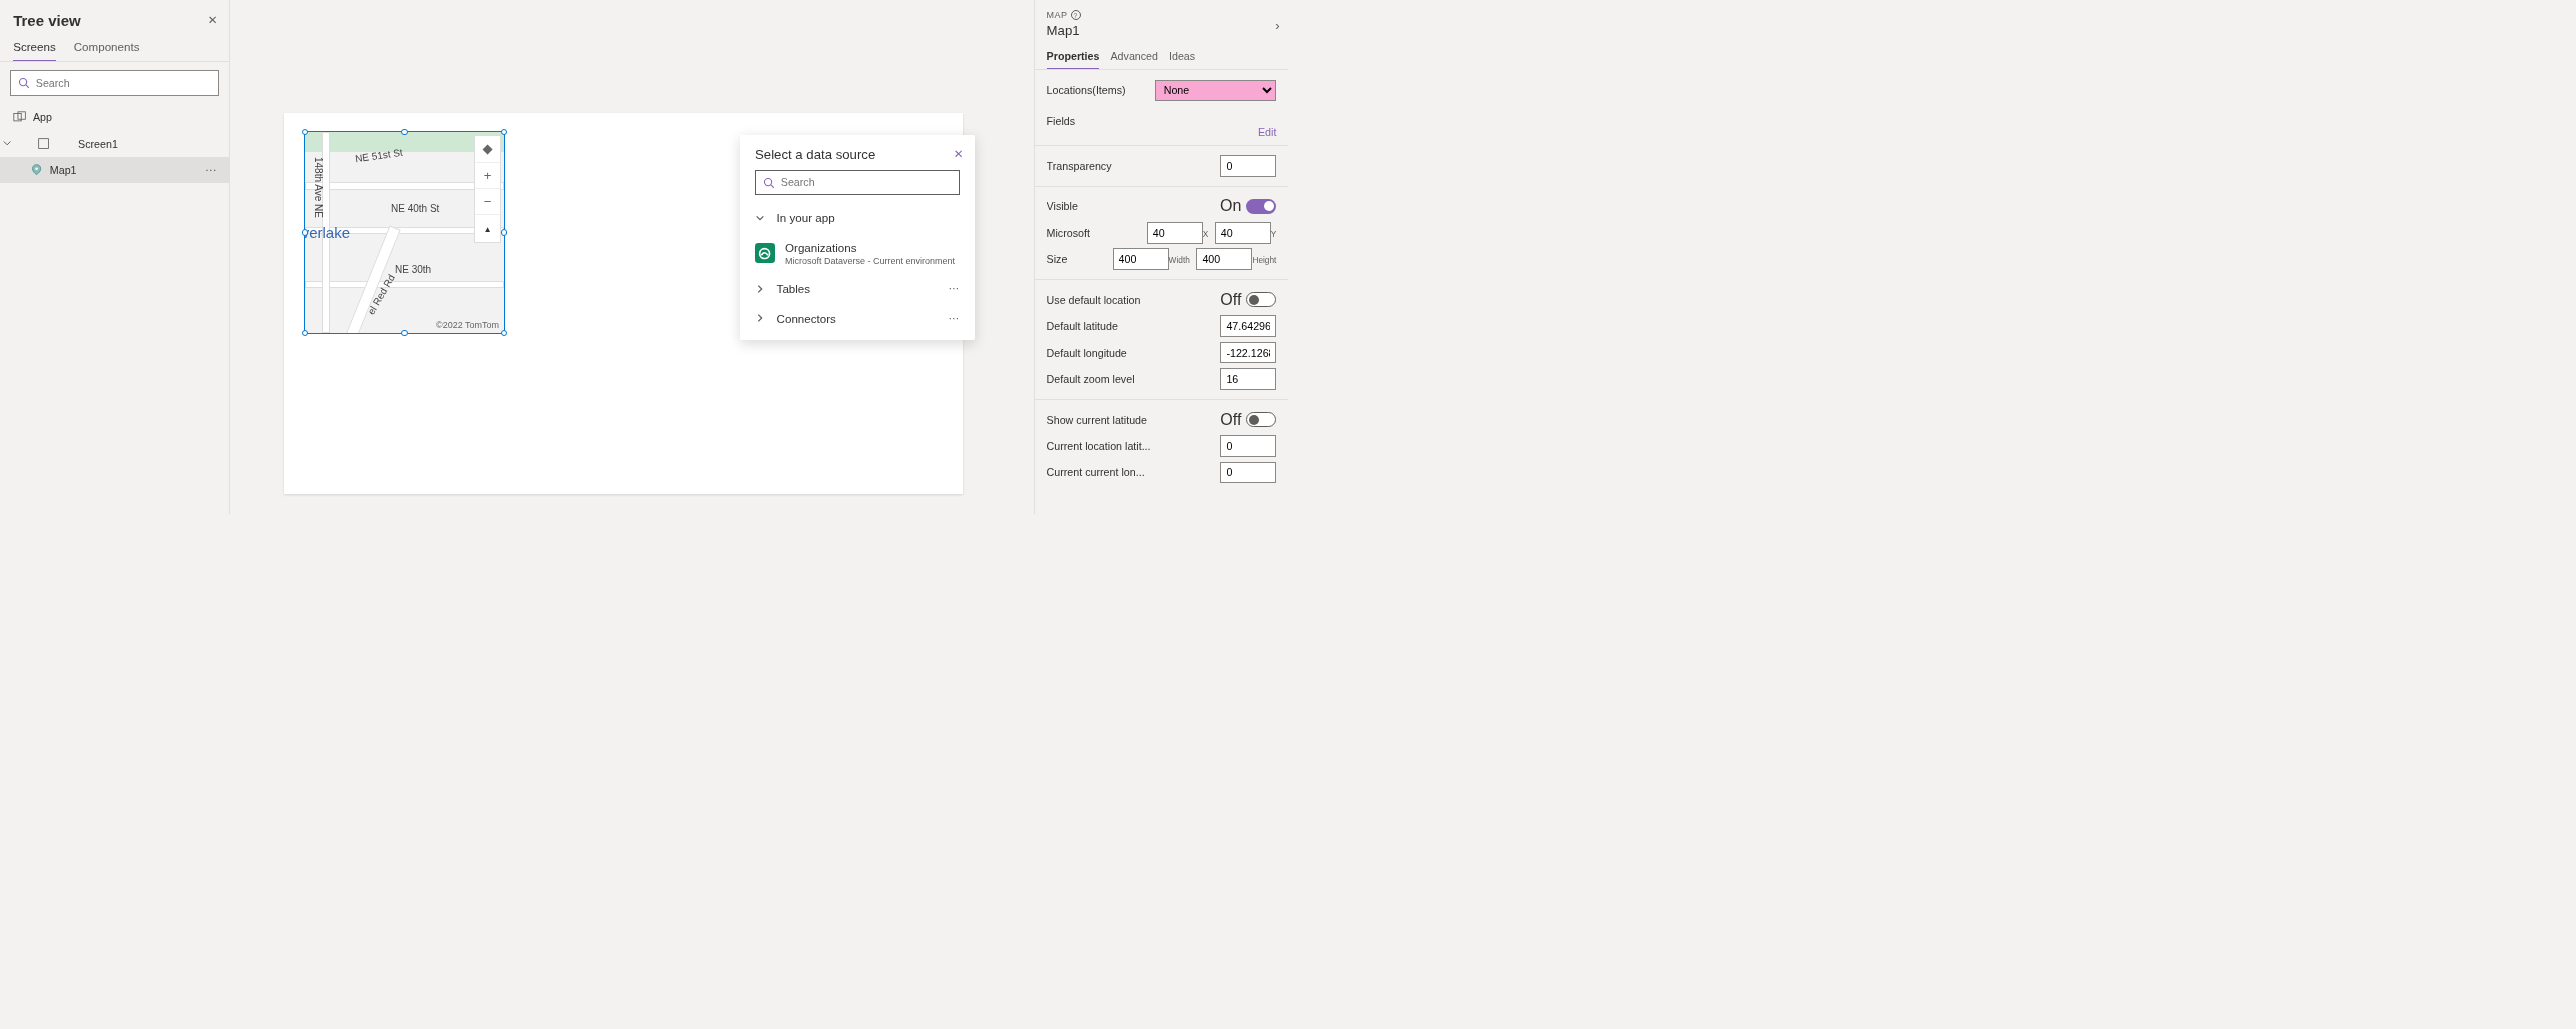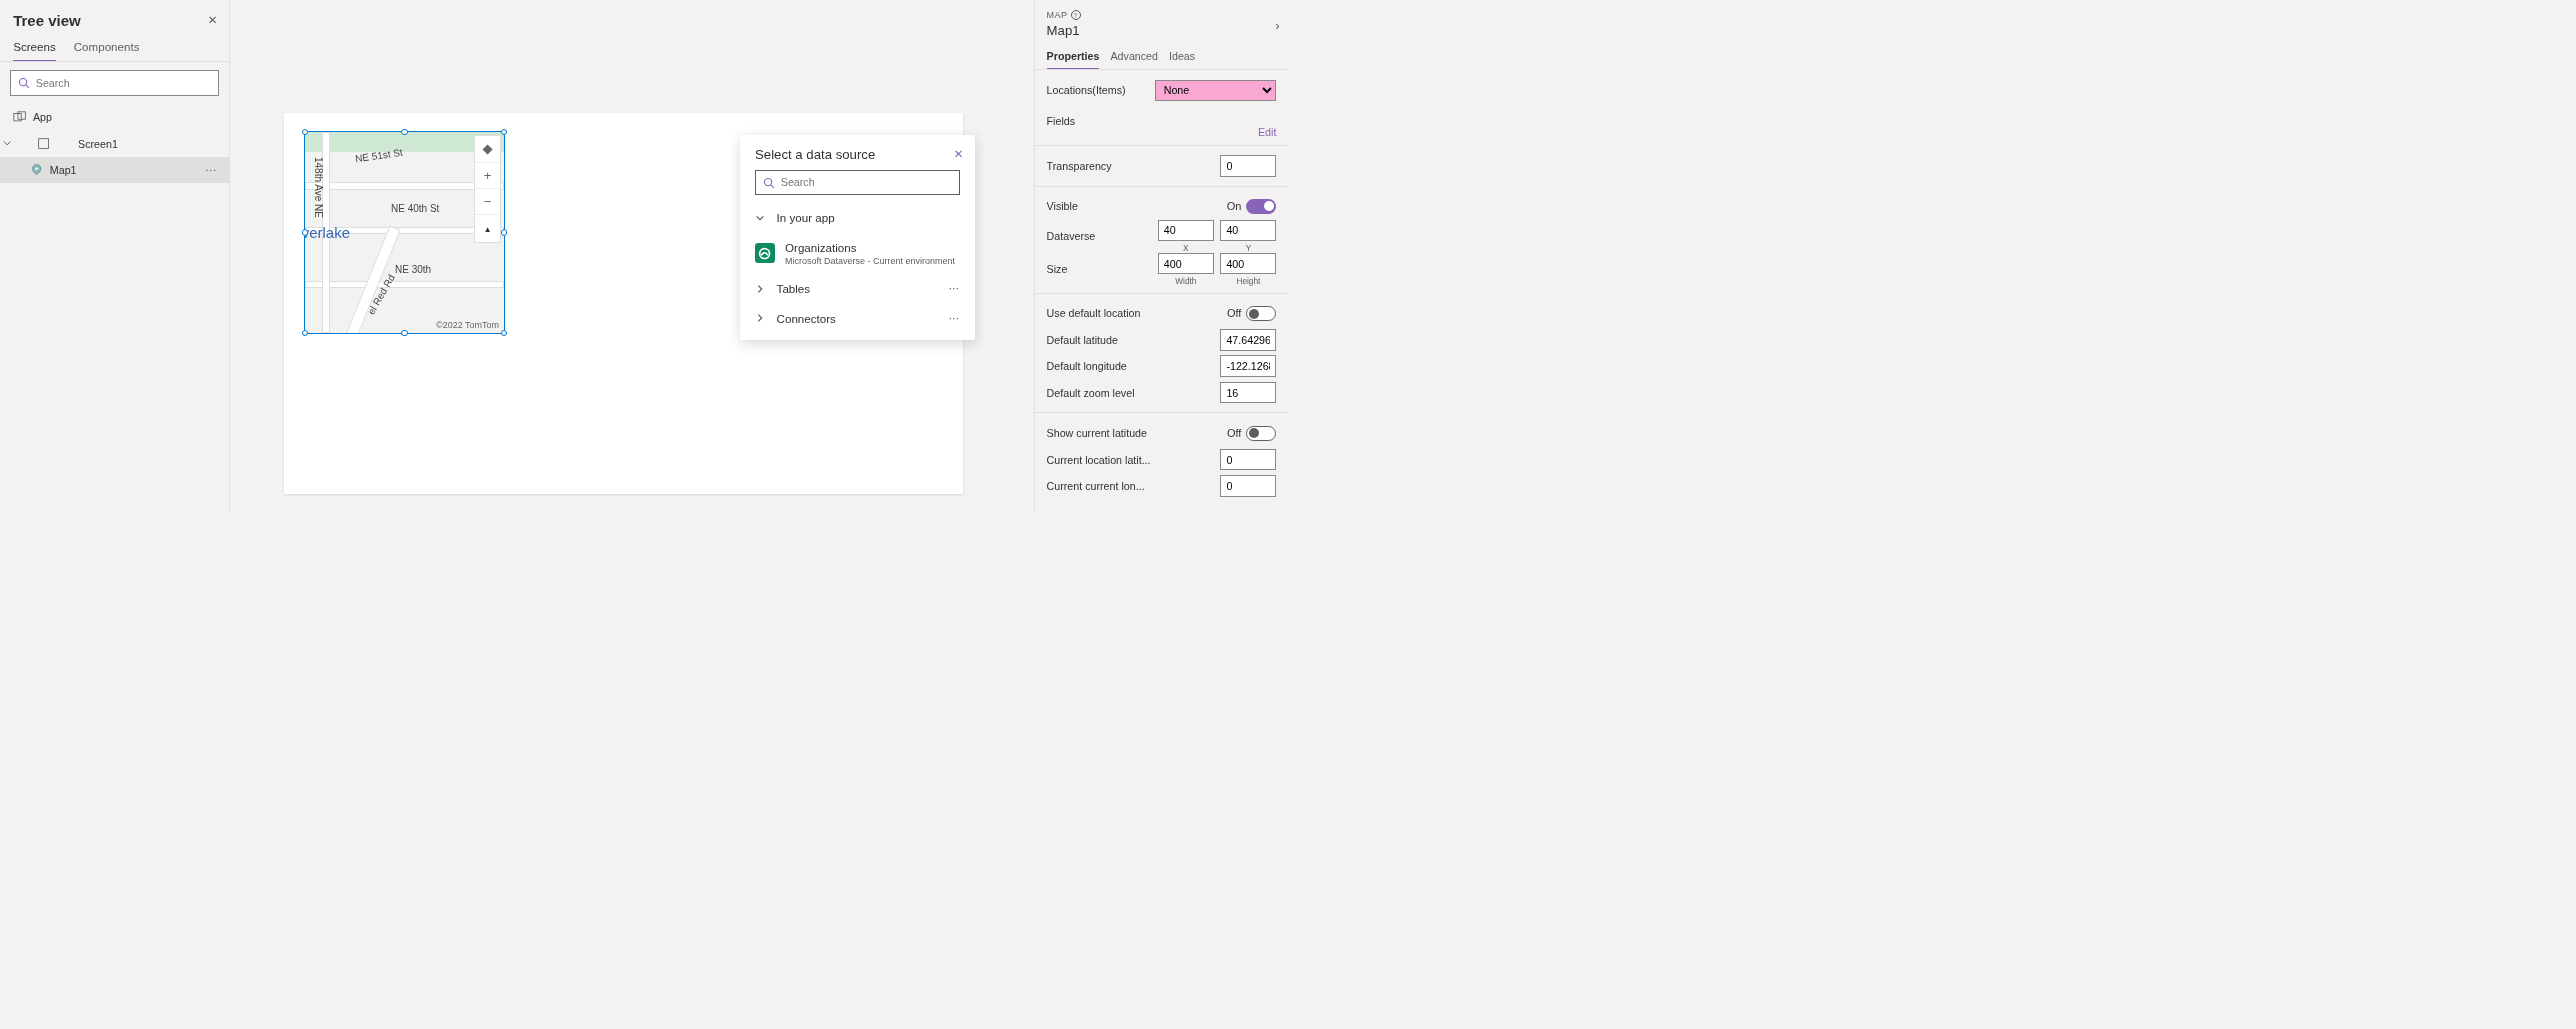--- a/index.html
+++ b/index.html
@@ -65,24 +65,24 @@
   .props-tabs { display: flex; gap: 11px; padding: 8.3px 11.6px 0 11.6px; border-bottom: 0.8px solid #e1dfdd; }
   .props-tab { font-size: 10.7px; padding-bottom: 6.6px; color: #605e5c; cursor: pointer; }
   .props-tab.active { border-bottom: 1.7px solid #8764b8; color: #323130; font-weight: 600; }
   .prop-group { padding: 6.6px 11.6px; border-bottom: 0.8px solid #e1dfdd; }
   .prop-row { display: flex; align-items: center; justify-content: space-between; min-height: 26.4px; font-size: 10.7px; }
   .prop-row .plabel { color: #323130; white-space: nowrap; overflow: hidden; text-overflow: ellipsis; max-width: 116px; }
   .prop-row input[type=text] { width: 56px; height: 21.5px; border: 0.8px solid #8a8886; padding: 0 5px; font-size: 10.7px; }
   .prop-row select { width: 121px; height: 21.5px; border: 0.8px solid #8a8886; background: #f9a8d4; font-size: 10.7px; padding: 0 3.3px; }
   .prop-row .link { color: #8764b8; cursor: pointer; margin-top: 23px; }
   .dual { display: flex; gap: 6.6px; }
-  .dual-col { display: flex; flex-direction: column; align-items: center; }
+  .dual-col { display: flex; flex-direction: row; align-items: center; }
   .dual-col .sub { font-size: 8.3px; color: #605e5c; margin-top: 1.7px; }
   .toggle { display: inline-flex; align-items: center; gap: 5px; }
-  .toggle .tlabel { font-size: 11px; }
+  .toggle .tlabel { font-size: 16px; }
   .switch { width: 30px; height: 15px; border-radius: 7.4px; position: relative; cursor: pointer; }
   .switch.on { background: #8764b8; }
   .switch.off { background: #fff; border: 0.8px solid #605e5c; }
   .knob { width: 10px; height: 10px; border-radius: 50%; background: #fff; position: absolute; top: 2.5px; }
   .switch.on .knob { right: 2.5px; }
   .switch.off .knob { left: 1.7px; top: 1.7px; background: #605e5c; }
 </style>
 </head>
 <body>
 
@@ -246,21 +246,21 @@
     <div class="prop-row">
       <span class="plabel">Visible</span>
       <div class="toggle">
         <span class="tlabel">On</span>
         <div class="switch on">
             <div class="knob"></div>
           </div>
       </div>
     </div>
     <div class="prop-row">
-      <span class="plabel">Dataverse</span>
+      <span class="plabel">Microsoft</span>
       <div class="dual">
         <div class="dual-col">
             <input type="text" value="40" style="">
             <span class="sub">X</span>
           </div>
         <div class="dual-col">
             <input type="text" value="40" style="">
             <span class="sub">Y</span>
           </div>
       </div>

